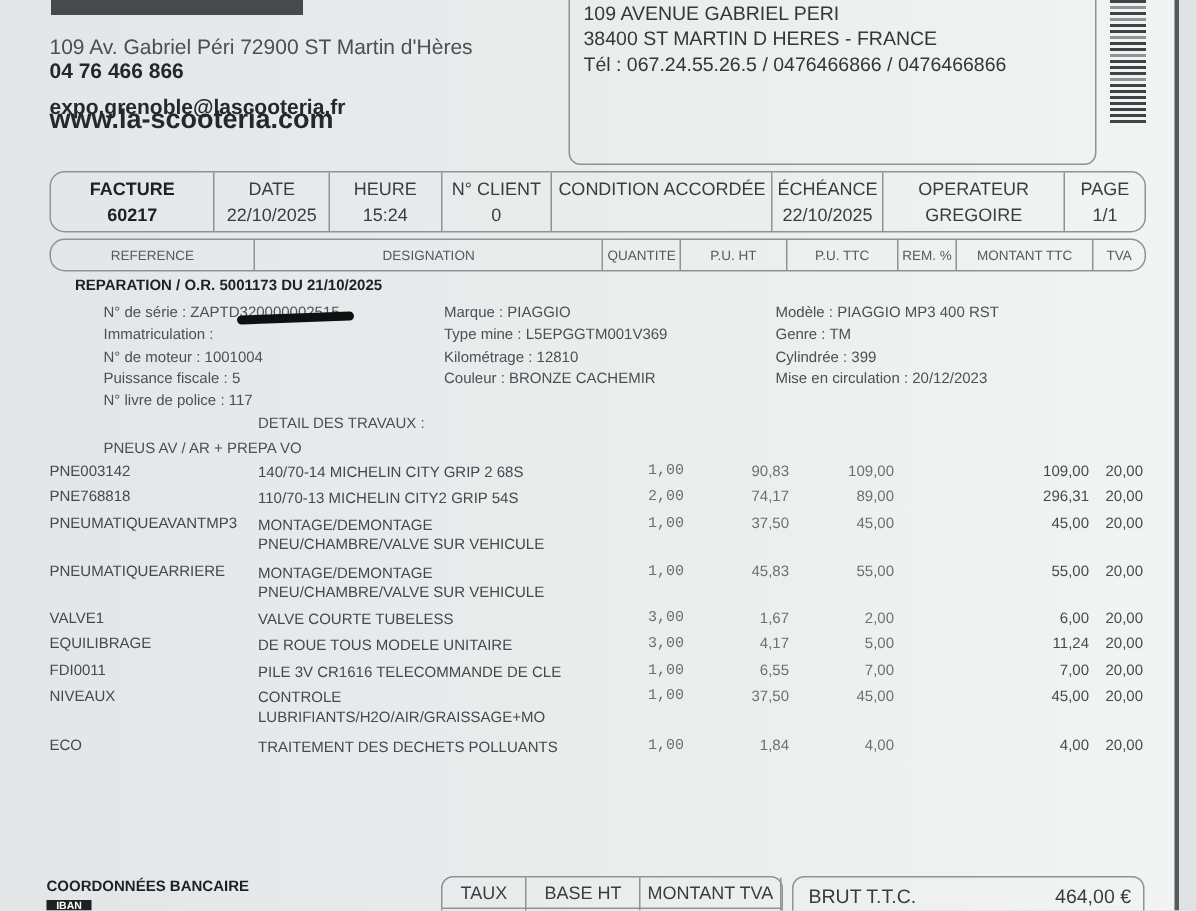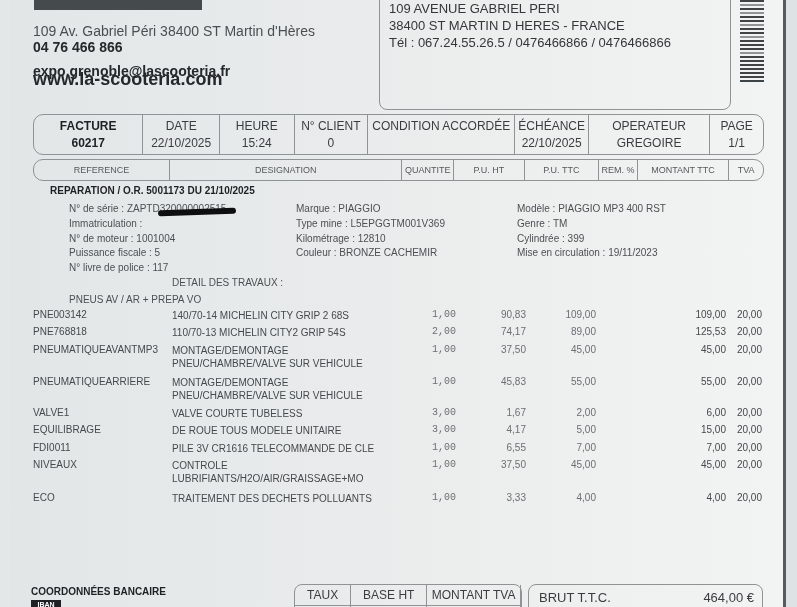--- a/index.html
+++ b/index.html
@@ -78,21 +78,21 @@
   .brut-val { position: absolute; right: 8px; top: 5px; font-size: 13px; color: #3a3d40; }
 </style>
 </head>
 <body>
 
 <div class="page"></div>
 <div class="right-edge"></div>
 <div class="right-bg"></div>
 
 <div class="logo-bar"></div>
-<div class="abs shop-addr">109 Av. Gabriel Péri 38400 ST Martin d'Hères</div>
+<div class="abs shop-addr">109 Av. Gabriel Péri 72900 ST Martin d'Hères</div>
 <div class="abs shop-phone">04 76 466 866</div>
 <div class="abs shop-email">expo.grenoble@lascooteria.fr</div>
 <div class="abs shop-web">www.la-scooteria.com</div>
 
 <div class="client-box">
   <div class="client-line" style="top:10px">109 AVENUE GABRIEL PERI</div>
   <div class="client-line" style="top:27px">38400 ST MARTIN D HERES - FRANCE</div>
   <div class="client-line" style="top:44px">Tél : 067.24.55.26.5 / 0476466866 / 0476466866</div>
 </div>
 
@@ -175,41 +175,41 @@
 <div class="vinfo" style="left:69px;top:262px">N° livre de police : 117</div>
 
 <div class="vinfo" style="left:296px;top:203px">Marque : PIAGGIO</div>
 <div class="vinfo" style="left:296px;top:218px">Type mine : L5EPGGTM001V369</div>
 <div class="vinfo" style="left:296px;top:233px">Kilométrage : 12810</div>
 <div class="vinfo" style="left:296px;top:247px">Couleur : BRONZE CACHEMIR</div>
 
 <div class="vinfo" style="left:517px;top:203px">Modèle : PIAGGIO MP3 400 RST</div>
 <div class="vinfo" style="left:517px;top:218px">Genre : TM</div>
 <div class="vinfo" style="left:517px;top:233px">Cylindrée : 399</div>
-<div class="vinfo" style="left:517px;top:247px">Mise en circulation : 19/11/2023</div>
+<div class="vinfo" style="left:517px;top:247px">Mise en circulation : 20/12/2023</div>
 
 <div class="vinfo" style="left:172px;top:277px">DETAIL DES TRAVAUX :</div>
 <div class="vinfo" style="left:69px;top:294px">PNEUS AV / AR + PREPA VO</div>
 
 <div class="row" style="top:309px">
   <span class="ref">PNE003142</span>
   <span class="des"><span>140/70-14 MICHELIN CITY GRIP 2 68S</span><br><span></span></span>
   <span class="num qty">1,00</span>
   <span class="num puht">90,83</span>
   <span class="num puttc">109,00</span>
   <span class="num mttc">109,00</span>
   <span class="num tva">20,00</span>
 </div>
 <div class="row" style="top:326px">
   <span class="ref">PNE768818</span>
   <span class="des"><span>110/70-13 MICHELIN CITY2 GRIP 54S</span><br><span></span></span>
   <span class="num qty">2,00</span>
   <span class="num puht">74,17</span>
   <span class="num puttc">89,00</span>
-  <span class="num mttc">125,53</span>
+  <span class="num mttc">296,31</span>
   <span class="num tva">20,00</span>
 </div>
 <div class="row" style="top:344px">
   <span class="ref">PNEUMATIQUEAVANTMP3</span>
   <span class="des"><span>MONTAGE/DEMONTAGE</span><br><span>PNEU/CHAMBRE/VALVE SUR VEHICULE</span></span>
   <span class="num qty">1,00</span>
   <span class="num puht">37,50</span>
   <span class="num puttc">45,00</span>
   <span class="num mttc">45,00</span>
   <span class="num tva">20,00</span>
@@ -231,21 +231,21 @@
   <span class="num puttc">2,00</span>
   <span class="num mttc">6,00</span>
   <span class="num tva">20,00</span>
 </div>
 <div class="row" style="top:424px">
   <span class="ref">EQUILIBRAGE</span>
   <span class="des"><span>DE ROUE TOUS MODELE UNITAIRE</span><br><span></span></span>
   <span class="num qty">3,00</span>
   <span class="num puht">4,17</span>
   <span class="num puttc">5,00</span>
-  <span class="num mttc">15,00</span>
+  <span class="num mttc">11,24</span>
   <span class="num tva">20,00</span>
 </div>
 <div class="row" style="top:442px">
   <span class="ref">FDI0011</span>
   <span class="des"><span>PILE 3V CR1616 TELECOMMANDE DE CLE</span><br><span></span></span>
   <span class="num qty">1,00</span>
   <span class="num puht">6,55</span>
   <span class="num puttc">7,00</span>
   <span class="num mttc">7,00</span>
   <span class="num tva">20,00</span>
@@ -256,21 +256,21 @@
   <span class="num qty">1,00</span>
   <span class="num puht">37,50</span>
   <span class="num puttc">45,00</span>
   <span class="num mttc">45,00</span>
   <span class="num tva">20,00</span>
 </div>
 <div class="row" style="top:492px">
   <span class="ref">ECO</span>
   <span class="des"><span>TRAITEMENT DES DECHETS POLLUANTS</span><br><span></span></span>
   <span class="num qty">1,00</span>
-  <span class="num puht">3,33</span>
+  <span class="num puht">1,84</span>
   <span class="num puttc">4,00</span>
   <span class="num mttc">4,00</span>
   <span class="num tva">20,00</span>
 </div>
 
 <div class="abs bank-title">COORDONNÉES BANCAIRE</div>
 <div class="iban-tag">IBAN</div>
 
 <div class="tva-box">
   <div class="h" style="width:56px">TAUX</div>

